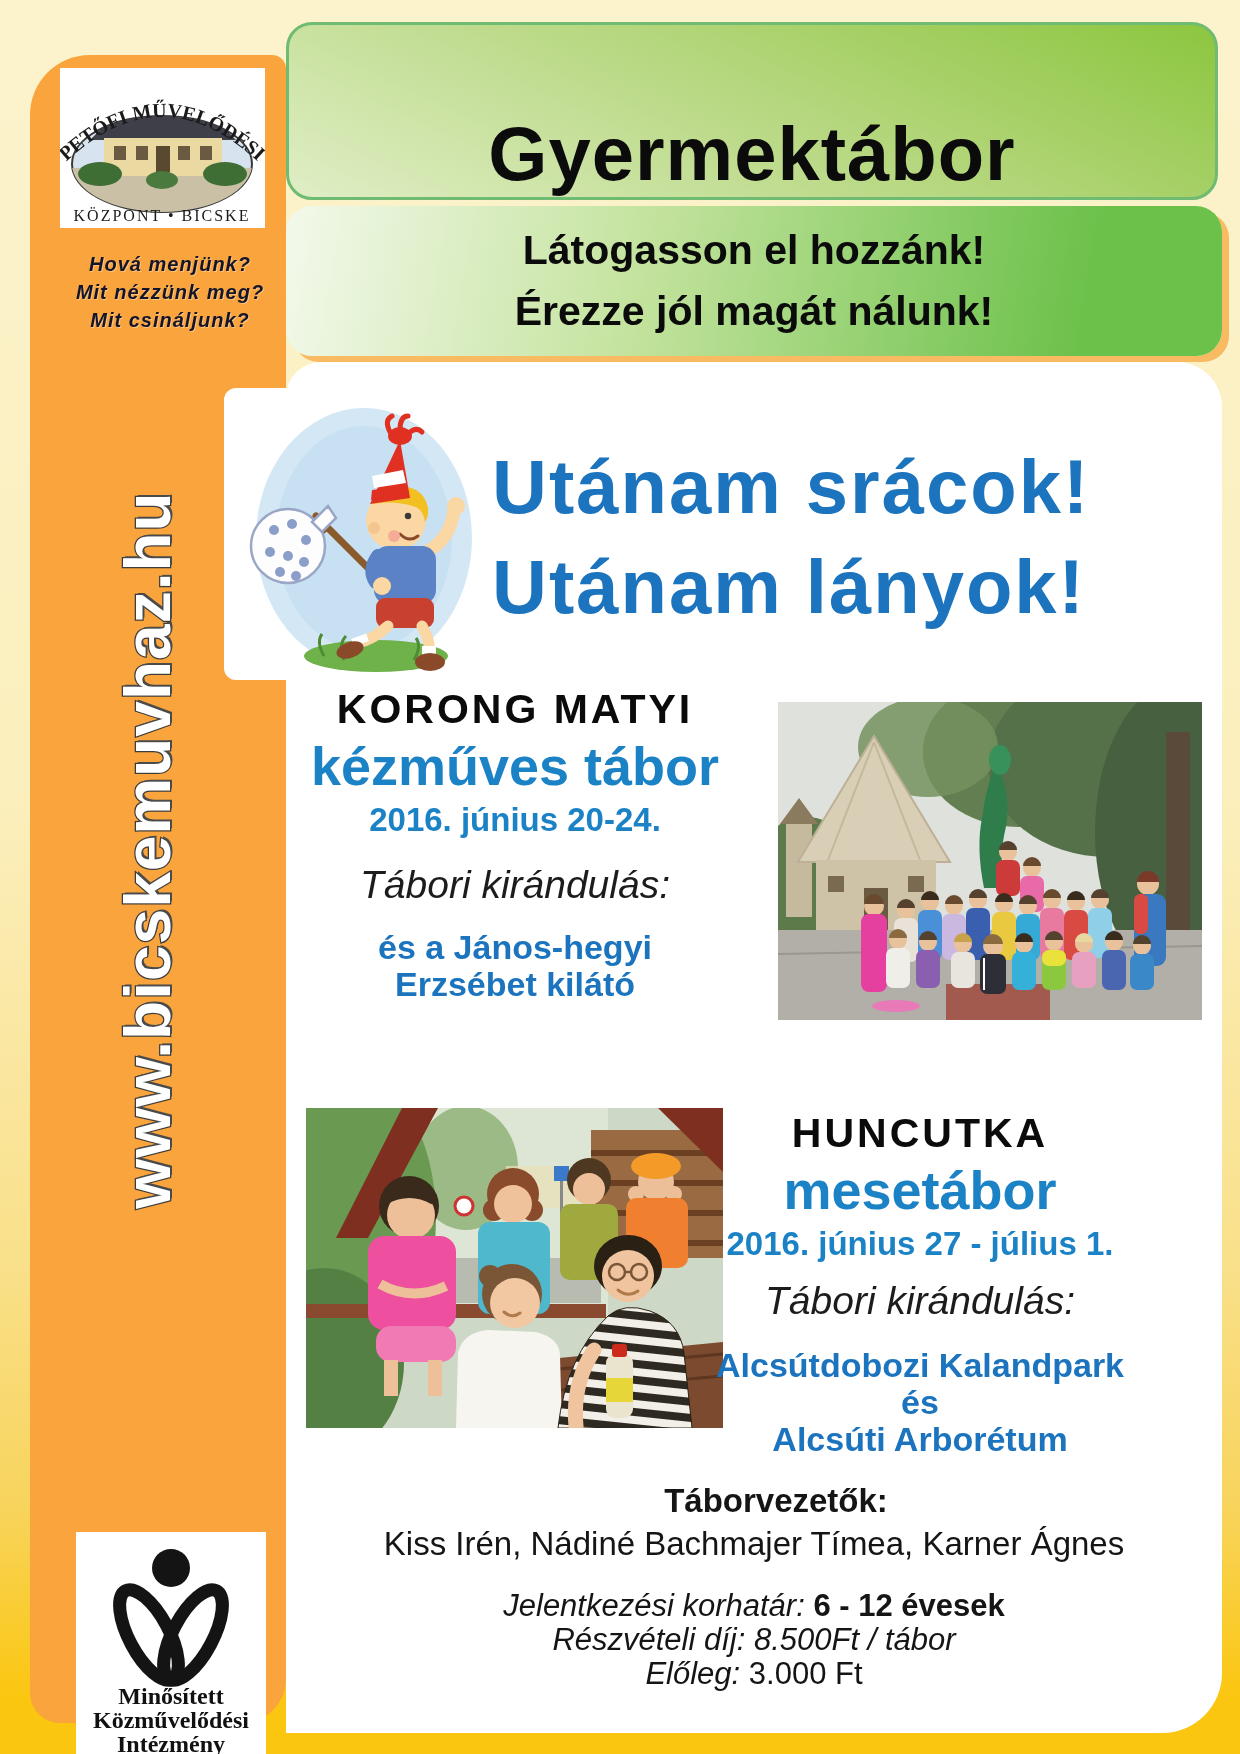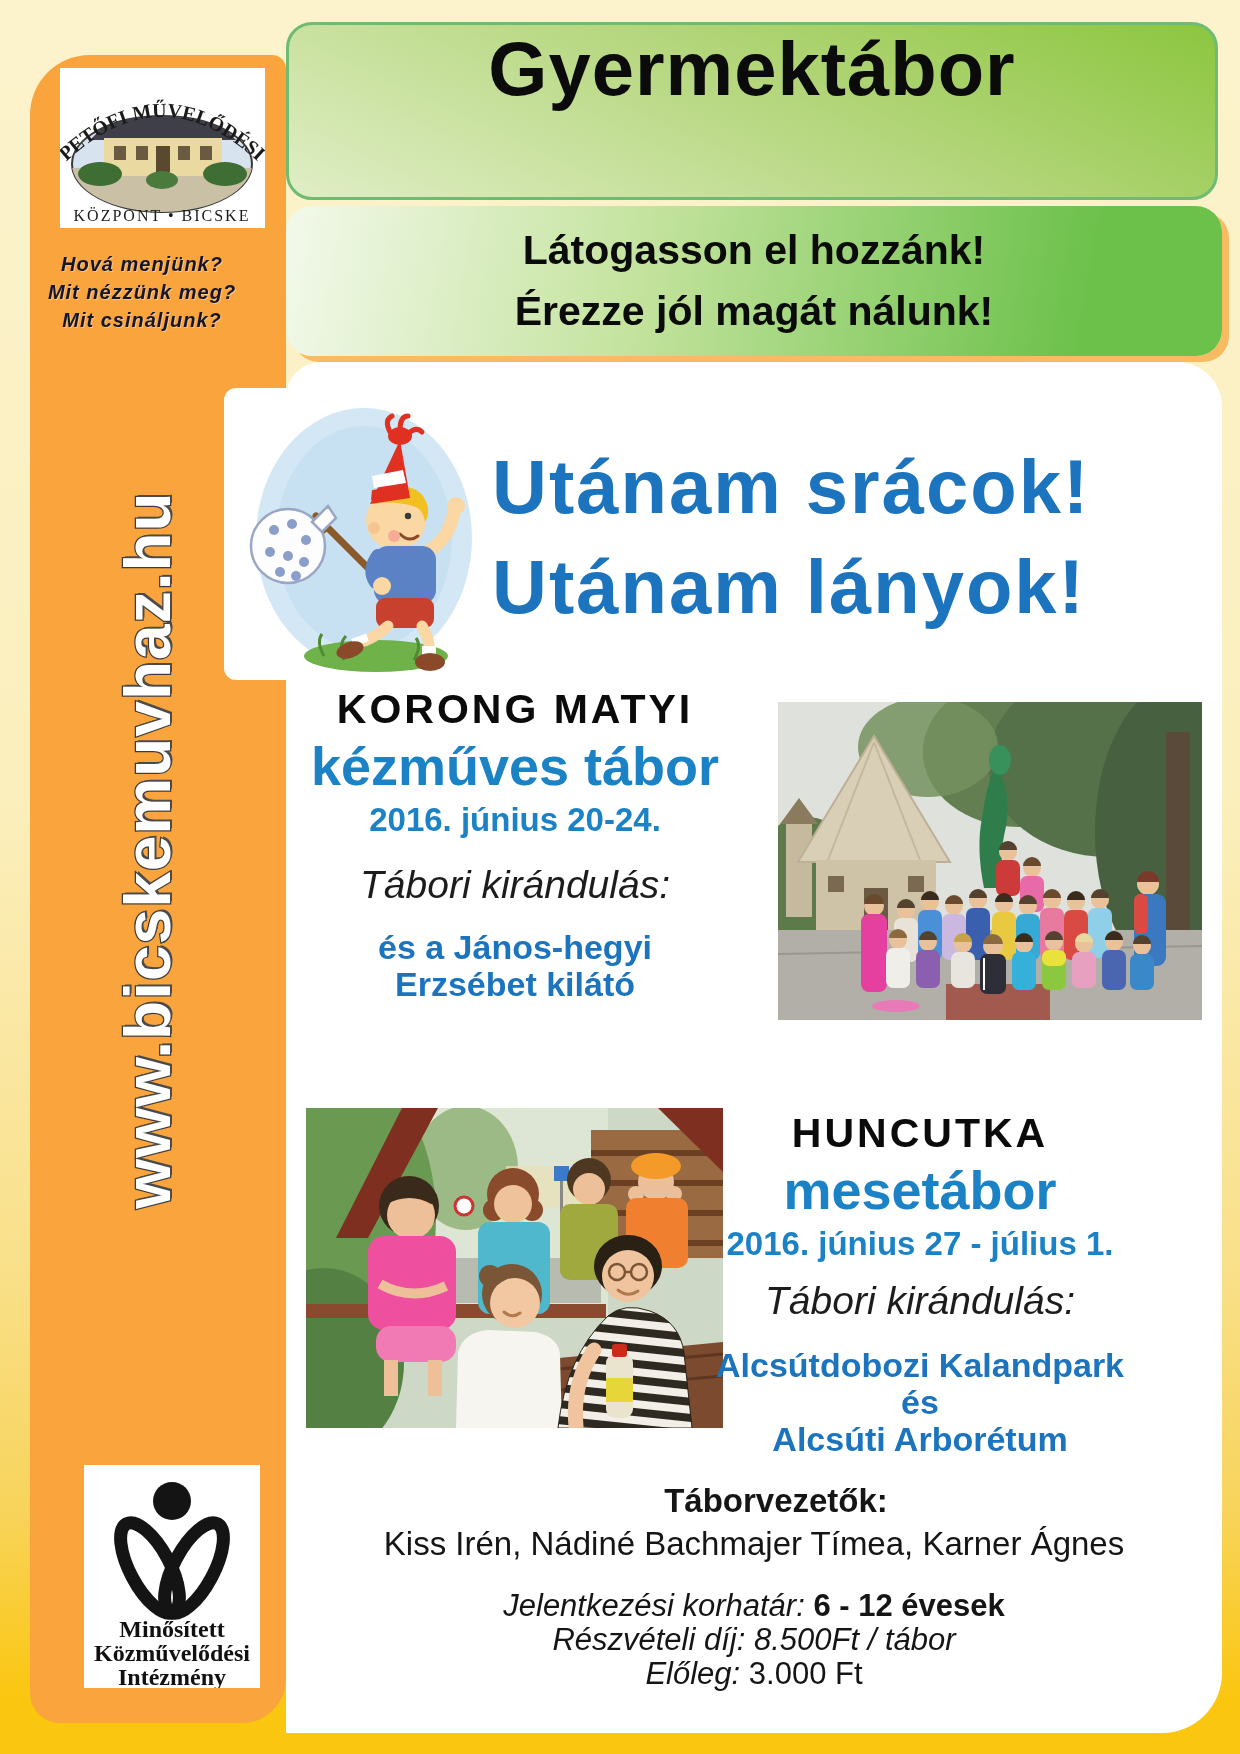--- a/index.html
+++ b/index.html
@@ -16,39 +16,39 @@
              border-radius:35px 45px 60px 0;z-index:1;}
 
   
   .sidebar{left:30px;top:55px;width:256px;height:1668px;background:#f9a43c;
            border-radius:60px 14px 44px 30px;z-index:2;}
 
   
   .green1{left:286px;top:22px;width:932px;height:178px;border-radius:26px;
           background:linear-gradient(205deg,#8cc63f 0%,#b4d67c 45%,#e0eec6 100%);
           border:3px solid #6fbb72;box-sizing:border-box;z-index:2;
-          display:flex;align-items:flex-start;justify-content:center;}
+          display:flex;align-items:flex-end;justify-content:center;}
   .green1 .title{font-size:76px;font-weight:bold;color:#0b0b0b;letter-spacing:1px;}
   .green2{left:286px;top:206px;width:936px;height:150px;border-radius:26px;
           background:linear-gradient(100deg,#f3f9eb 0%,#c4e39e 38%,#6cc14b 85%);
           box-shadow:7px 6px 0 rgba(248,168,64,.75);z-index:2;
           display:flex;flex-direction:column;align-items:center;justify-content:center;gap:14px;}
   .green2 .sub{font-size:41px;font-weight:bold;color:#0b0b0b;}
 
   
   .logo-top{left:60px;top:68px;width:205px;height:160px;background:#ffffff;z-index:3;}
-  .questions{left:24px;top:250px;width:236px;text-align:center;z-index:3;
+  .questions{left:52px;top:250px;width:236px;text-align:center;z-index:3;
              font-size:20px;font-weight:bold;font-style:italic;color:#15152a;
              letter-spacing:1px;line-height:28px;text-shadow:1px 1px 0 rgba(255,255,255,.35);}
   .vwebsite{left:-262px;top:818px;width:810px;height:64px;z-index:3;
             transform:rotate(-90deg);text-align:center;
             font-size:64px;font-weight:bold;color:#ffffff;letter-spacing:1px;
             -webkit-text-stroke:2.5px #3c3c3c;paint-order:stroke fill;
             text-shadow:2px 2px 0 #4a4a4a;}
-  .logo-bottom{left:76px;top:1465px;width:176px;height:223px;background:#ffffff;z-index:3;margin-left:8px;}
+  .logo-bottom{left:76px;top:1532px;width:190px;height:223px;background:#ffffff;z-index:3;}
 
   
   .cartoon-box{left:224px;top:388px;width:262px;height:292px;background:#ffffff;
                border-radius:12px;z-index:3;}
 
   
   .slogan{left:492px;width:720px;font-size:76px;font-weight:bold;color:#1b74bd;
           letter-spacing:2px;z-index:4;white-space:nowrap;}
   .slogan1{top:443px;} .slogan2{top:543px;}
 

